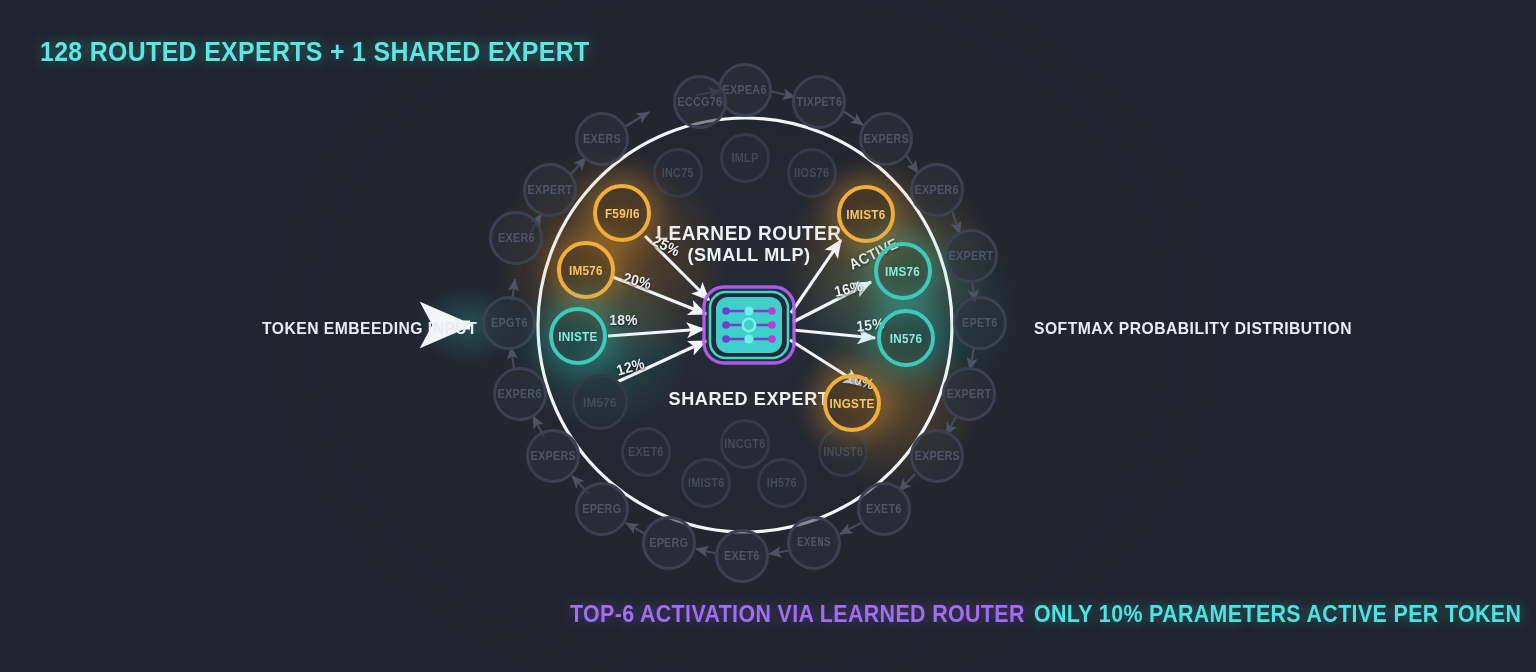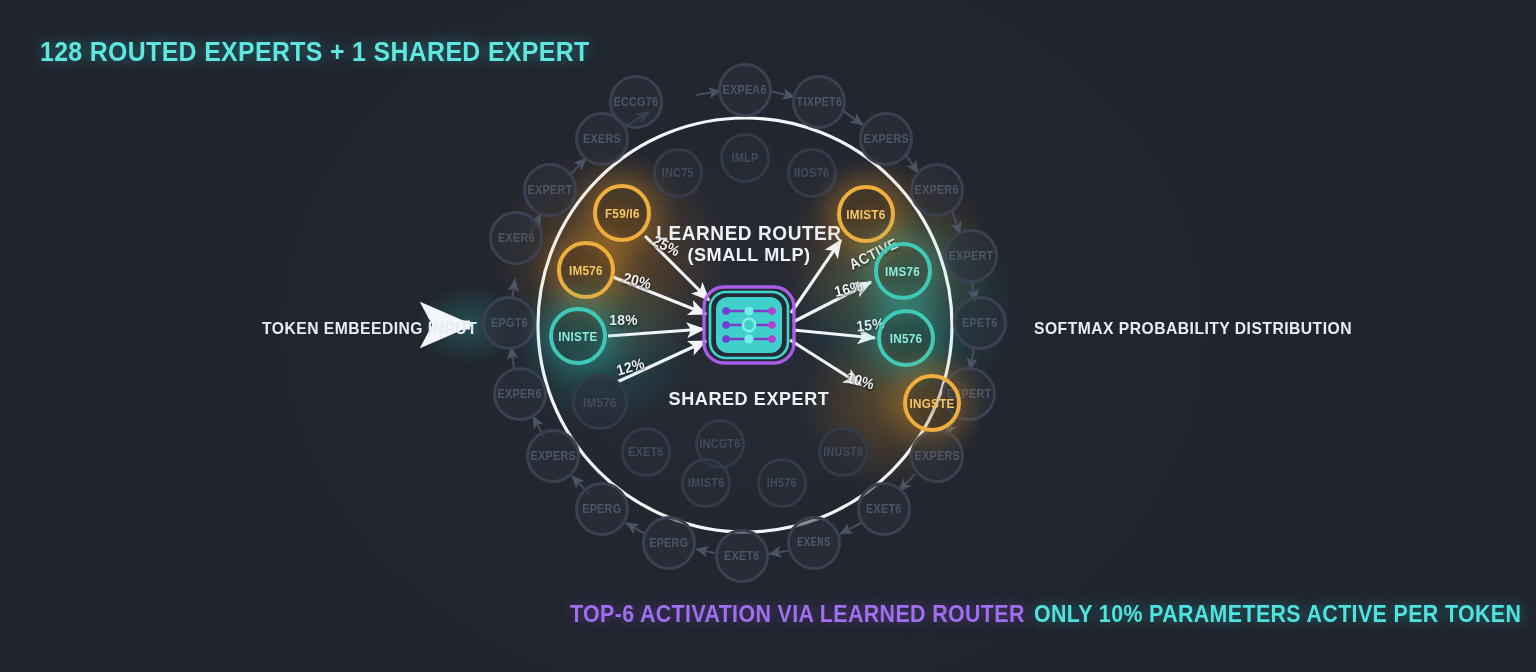--- a/index.html
+++ b/index.html
@@ -256,33 +256,33 @@
       </div>
       <div class="bub dim" style="left: 886px; top: 139px; width: 54px; height: 54px;">
         <span style="font-size: 12px;">EXPERS</span>
       </div>
       <div class="bub dim" style="left: 819px; top: 102px; width: 54px; height: 54px;">
         <span style="font-size: 12px;">TIXPET6</span>
       </div>
       <div class="bub dim" style="left: 745px; top: 90px; width: 54px; height: 54px;">
         <span style="font-size: 12px;">EXPEA6</span>
       </div>
-      <div class="bub dim" style="left: 636px; top: 102px; width: 54px; height: 54px;">
+      <div class="bub dim" style="left: 700px; top: 102px; width: 54px; height: 54px;">
         <span style="font-size: 12px;">ECCG76</span>
       </div>
       <div class="bub dim inner" style="left: 678px; top: 173px; width: 50px; height: 50px;">
         <span style="font-size: 12px;">INC75</span>
       </div>
       <div class="bub dim inner" style="left: 745px; top: 158px; width: 50px; height: 50px;">
         <span style="font-size: 12px;">IMLP</span>
       </div>
       <div class="bub dim inner" style="left: 812px; top: 173px; width: 50px; height: 50px;">
         <span style="font-size: 12px;">IIOS76</span>
       </div>
-      <div class="bub dim inner" style="left: 720px; top: 444px; width: 50px; height: 50px;">
+      <div class="bub dim inner" style="left: 745px; top: 444px; width: 50px; height: 50px;">
         <span style="font-size: 12px;">INCGT6</span>
       </div>
       <div class="bub dim inner" style="left: 706px; top: 483px; width: 50px; height: 50px;">
         <span style="font-size: 12px;">IMIST6</span>
       </div>
       <div class="bub dim inner" style="left: 782px; top: 483px; width: 50px; height: 50px;">
         <span style="font-size: 12px;">IH576</span>
       </div>
       <div class="bub dim inner" style="left: 646px; top: 452px; width: 50px; height: 50px;">
         <span style="font-size: 12px;">EXET6</span>
@@ -304,17 +304,17 @@
       </div>
       <div class="bub amber" style="left: 866px; top: 214px; width: 58px; height: 58px;">
         <span style="font-size: 13px;">IMIST6</span>
       </div>
       <div class="bub teal" style="left: 903px; top: 271px; width: 58px; height: 58px;">
         <span style="font-size: 13px;">IMS76</span>
       </div>
       <div class="bub teal" style="left: 906px; top: 338px; width: 58px; height: 58px;">
         <span style="font-size: 13px;">IN576</span>
       </div>
-      <div class="bub amber" style="left: 932px; top: 403px; width: 58px; height: 58px;">
+      <div class="bub amber" style="left: 852px; top: 403px; width: 58px; height: 58px;">
         <span style="font-size: 13px;">INGSTE</span>
       </div>
     </div>
 </div>
 
 </body></html>

